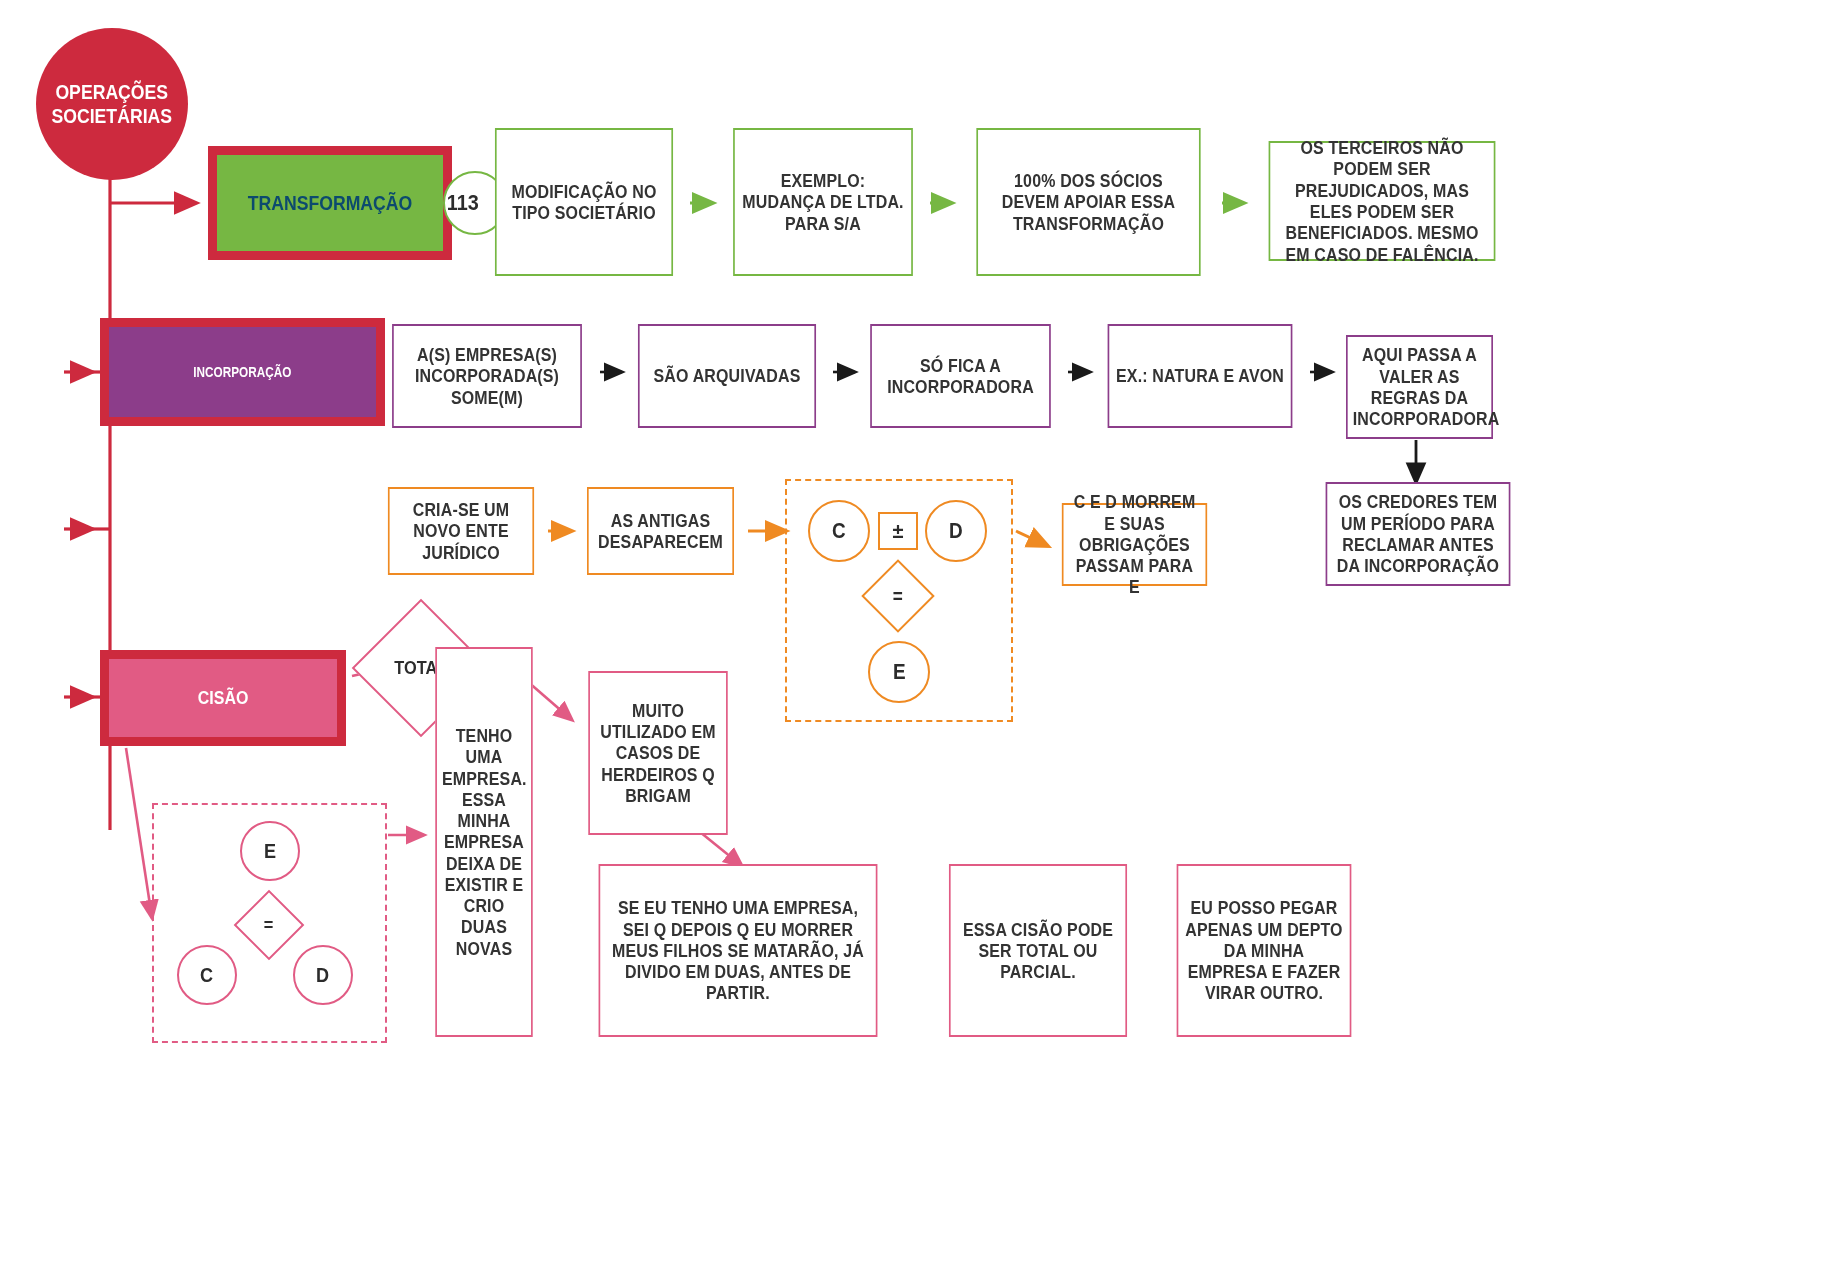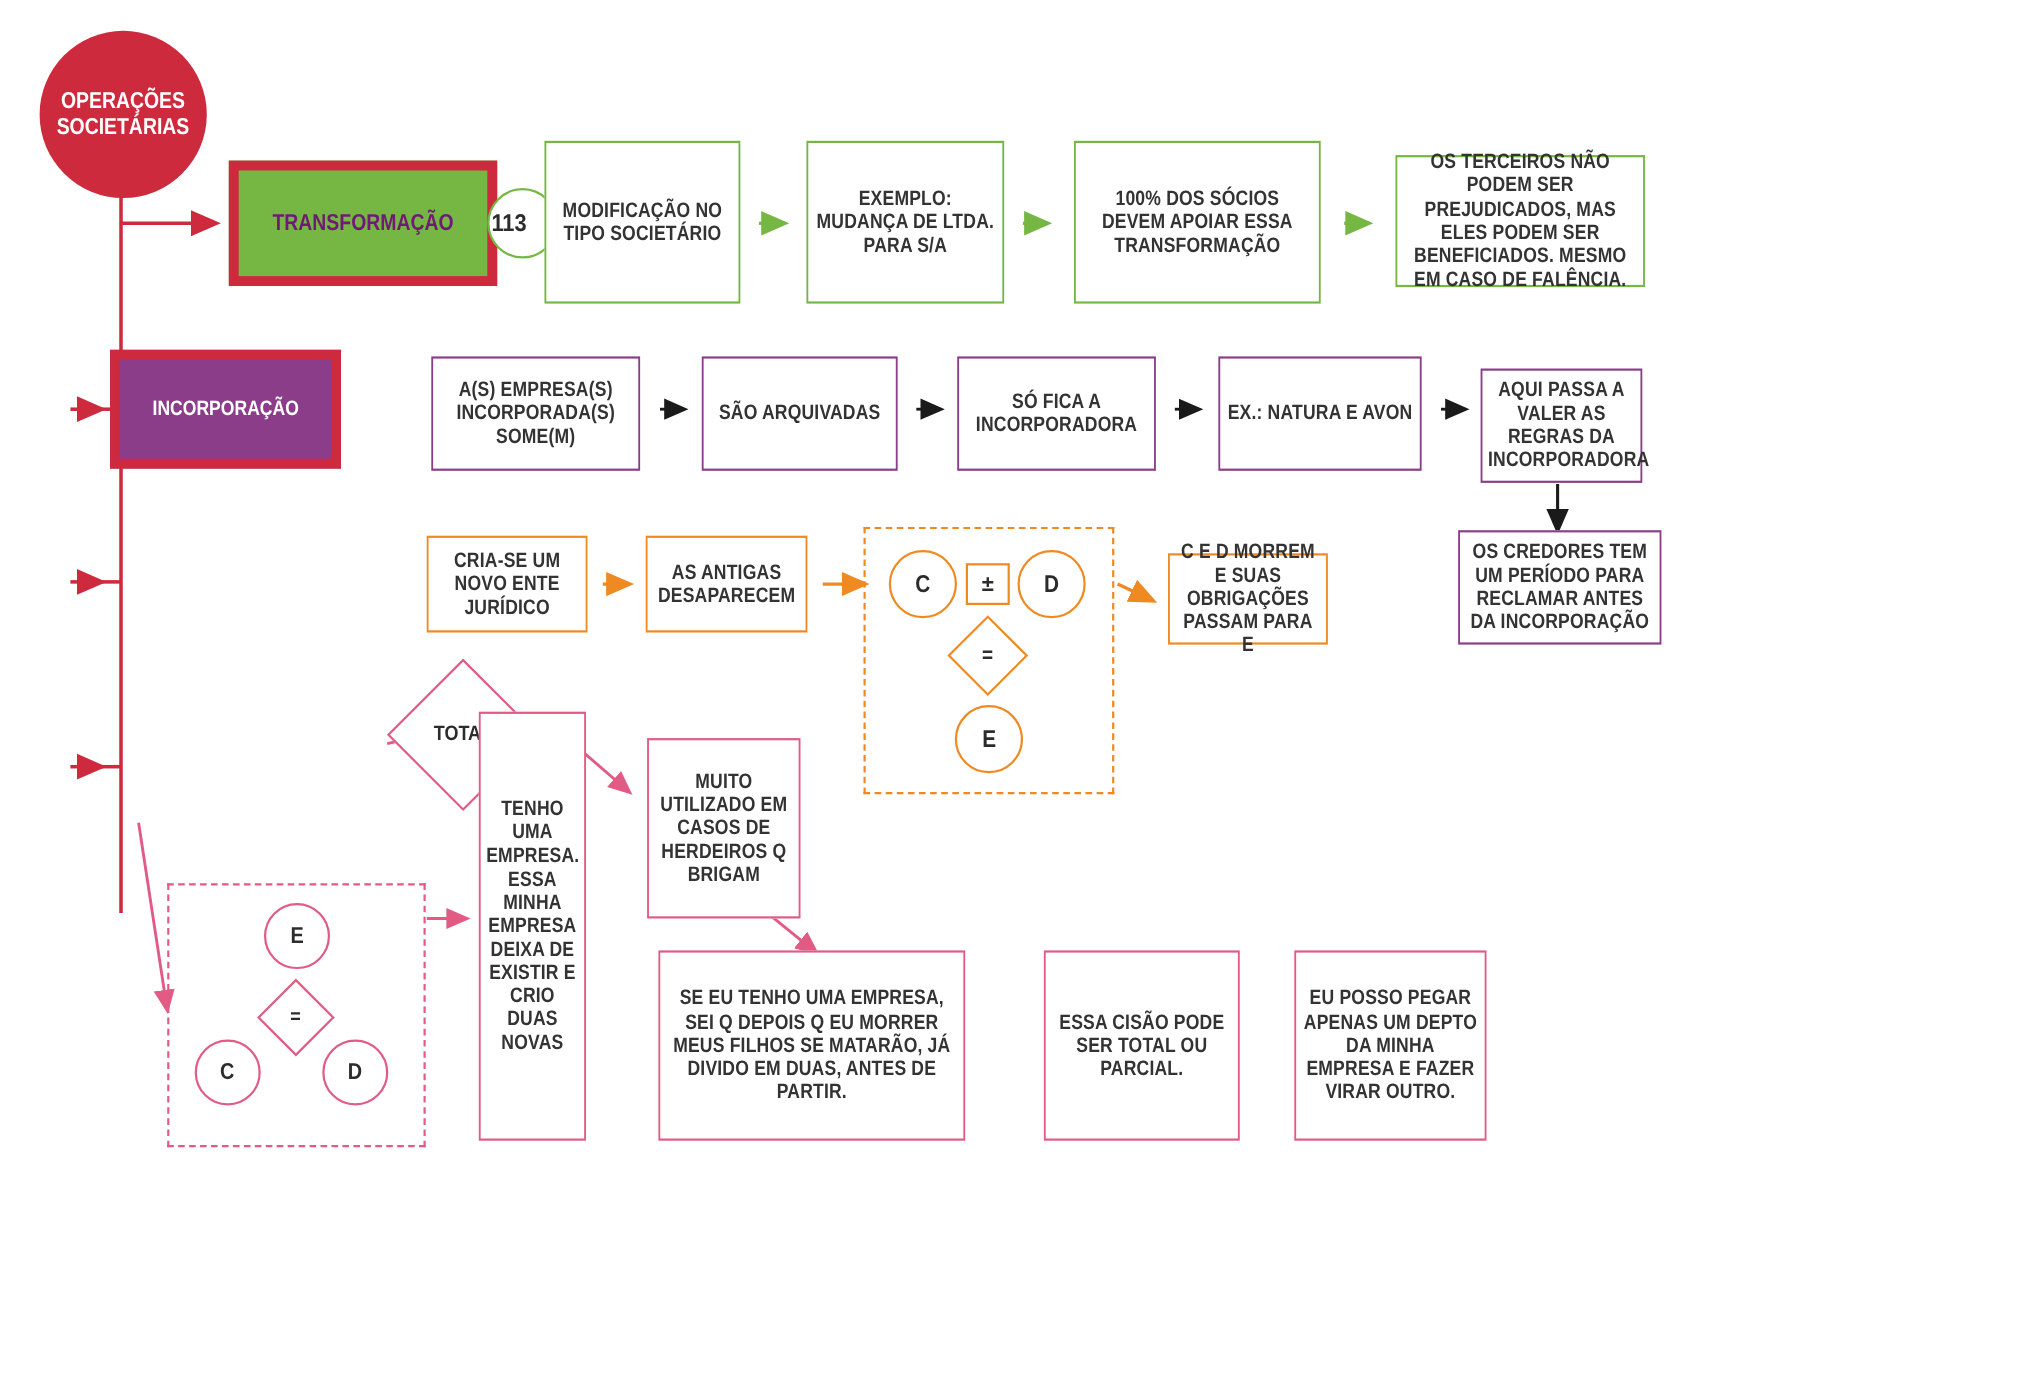--- a/index.html
+++ b/index.html
@@ -60,21 +60,21 @@
     box-sizing: border-box;
     border: 9px solid #CD2A3E;
     display: flex;
     align-items: center;
     justify-content: center;
     color: #ffffff;
     font-weight: bold;
     text-align: center;
   }
   .cat > span { transform: scaleX(0.84); display: block; }
-  .cat.green  { background: #76B743; color: #701a75; }
+  .cat.green  { background: #76B743; color: #0c4a6e; }
   .cat.purple { background: #8C3D8A; }
   .cat.orange { background: #EF8A22; color: #2c2c2c; }
   .cat.pink   { background: #E15B84; }
 
   
   .box { background: #ffffff; border: 2.5px solid #000; }
   .box.green  { border-color: #76B743; }
   .box.purple { border-color: #8C3D8A; }
   .box.orange { border-color: #EF8A22; }
   .box.pink   { border-color: #E15B84; }
@@ -228,25 +228,28 @@
     <span>
       <span>OPERAÇÕES</span><br>
       <span>SOCIETÁRIAS</span>
     </span>
   </div>
 
   <div class="cat green" style="left:208px; top:146px; width:244px; height:114px; font-size:21px;">
     <span>TRANSFORMAÇÃO</span>
   </div>
 
-  <div class="cat purple" style="left:100px; top:318px; width:210px; height:108px; font-size:19px;">
+  <div class="cat purple" style="left:100px; top:318px; width:285px; height:108px; font-size:14px;">
     <span>INCORPORAÇÃO</span>
   </div>
 
 
+  <div class="cat pink" style="left:100px; top:650px; width:246px; height:96px; font-size:19px;">
+    <span>CISÃO</span>
+  </div>
 
   <div class="num-circle" style="left:443px; top:171px; width:60px; height:60px; font-size:22px;">
     <span>113</span>
   </div>
 
   <div class="node box green" style="left:478px; top:128px; width:212px; height:148px; font-size:19px;">
     <span>MODIFICAÇÃO NO TIPO SOCIETÁRIO</span>
   </div>
 
   <div class="node box green" style="left:716px; top:128px; width:214px; height:148px; font-size:19px;">

